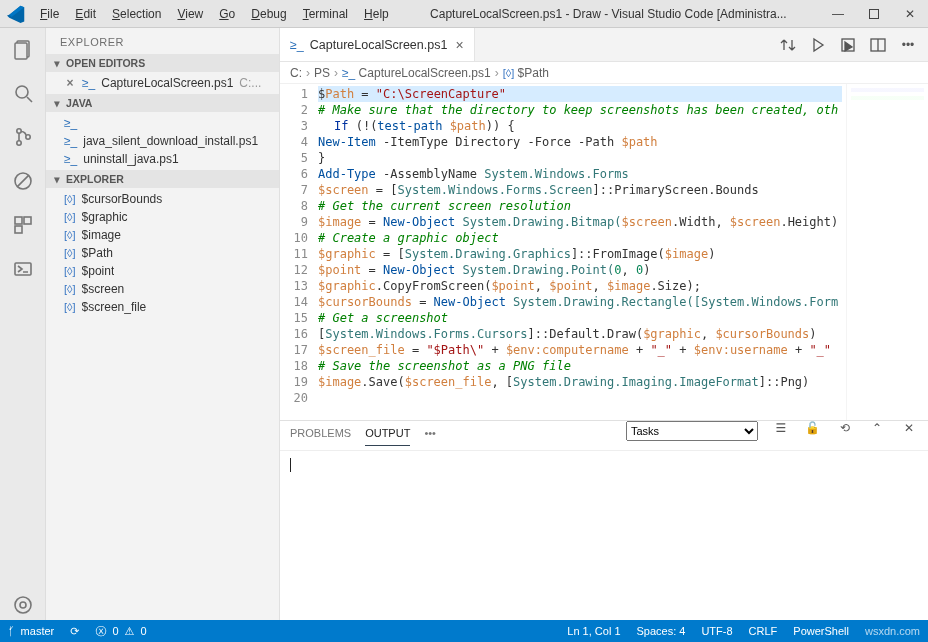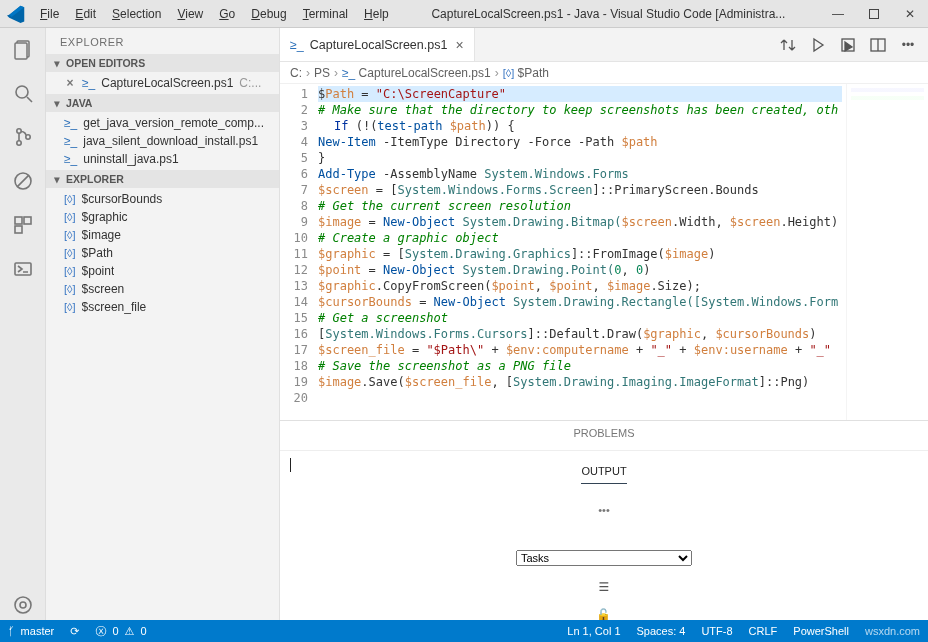--- a/index.html
+++ b/index.html
@@ -125,25 +125,25 @@
     .kw  { color:#0032a0;margin-left:16px; }
     .cmt { color:#008000; font-style:italic; }
     .type{ color:#327777; }
     .num { color:#098658; }
     .fn  { color:#0050a0; }
     .op  { color:#333; }
     .punc{ color:#333; }
 
     
     .panel { height:200px; border-top:1px solid #e0e0e0; display:flex; flex-direction:column; }
-    .panel-tabs { height:30px; display:flex; align-items:center; padding:0 10px; gap:14px; border-bottom:1px solid #eee;flex-direction:column;}
+    .panel-tabs { height:30px; display:flex; align-items:flex-start; padding:0 10px; gap:14px; border-bottom:1px solid #eee;}
     .ptab { font-size:11px; color:#777; padding:6px 0; }
     .ptab.active { color:#222; border-bottom:1px solid #345; }
     .panel-tabs .pspacer { flex:1; }
-    .panel-tabs select { font-size:11px; width:176px; height:20px; }
+    .panel-tabs select { font-size:11px; width:132px; height:20px; }
     .panel-tabs .picon { color:#555; width:18px; text-align:center; }
     .panel-body { flex:1; padding:6px 10px; font-family:Consolas, monospace; font-size:12px;}
     .cursor-bar { display:inline-block; width:1px; height:14px; background:#222; animation:blink 1s steps(1) infinite; vertical-align:middle;}
     @keyframes blink { 50%{ opacity:0; } }
 
     
     .statusbar { height:22px; background:#007acc; color:#fff; display:flex; align-items:center; font-size:11px; }
     .statusbar .sgrp { display:flex; align-items:center; gap:6px; padding:0 8px; height:100%; }
     .statusbar .sspacer { flex:1; }
 
@@ -163,21 +163,21 @@
   <div class="menus" id="menubar">
       <div class="menuitem"><span class="underline">F</span>ile</div>
       <div class="menuitem"><span class="underline">E</span>dit</div>
       <div class="menuitem"><span class="underline">S</span>election</div>
       <div class="menuitem"><span class="underline">V</span>iew</div>
       <div class="menuitem"><span class="underline">G</span>o</div>
       <div class="menuitem"><span class="underline">D</span>ebug</div>
       <div class="menuitem"><span class="underline">T</span>erminal</div>
       <div class="menuitem"><span class="underline">H</span>elp</div>
     </div>
-  <div class="title">CaptureLocalScreen.ps1 - Java - Visual Studio Code [Administra...</div>
+  <div class="title">CaptureLocalScreen.ps1 - Draw - Visual Studio Code [Administra...</div>
   <div class="winbtns">
     <div class="winbtn">—</div>
     <div class="winbtn">
         <svg width="10" height="10">
           <rect x="0.5" y="0.5" width="9" height="9" fill="none" stroke="#444"></rect>
         </svg>
       </div>
     <div class="winbtn">✕</div>
   </div>
 </div>
@@ -249,21 +249,20 @@
         </div>
       </div>
 
     <div class="section-hdr">
         <span class="chev">▾</span>
         <span>JAVA</span>
       </div>
     <div class="tree" id="foldertree">
         <div class="tree-row">
           <span class="ps-icon">≥_</span>
-          <span class="text">get_java_version_remote_comp...</span>
         </div>
         <div class="tree-row">
           <span class="ps-icon">≥_</span>
           <span class="text">java_silent_download_install.ps1</span>
         </div>
         <div class="tree-row">
           <span class="ps-icon">≥_</span>
           <span class="text">uninstall_java.ps1</span>
         </div>
       </div>

